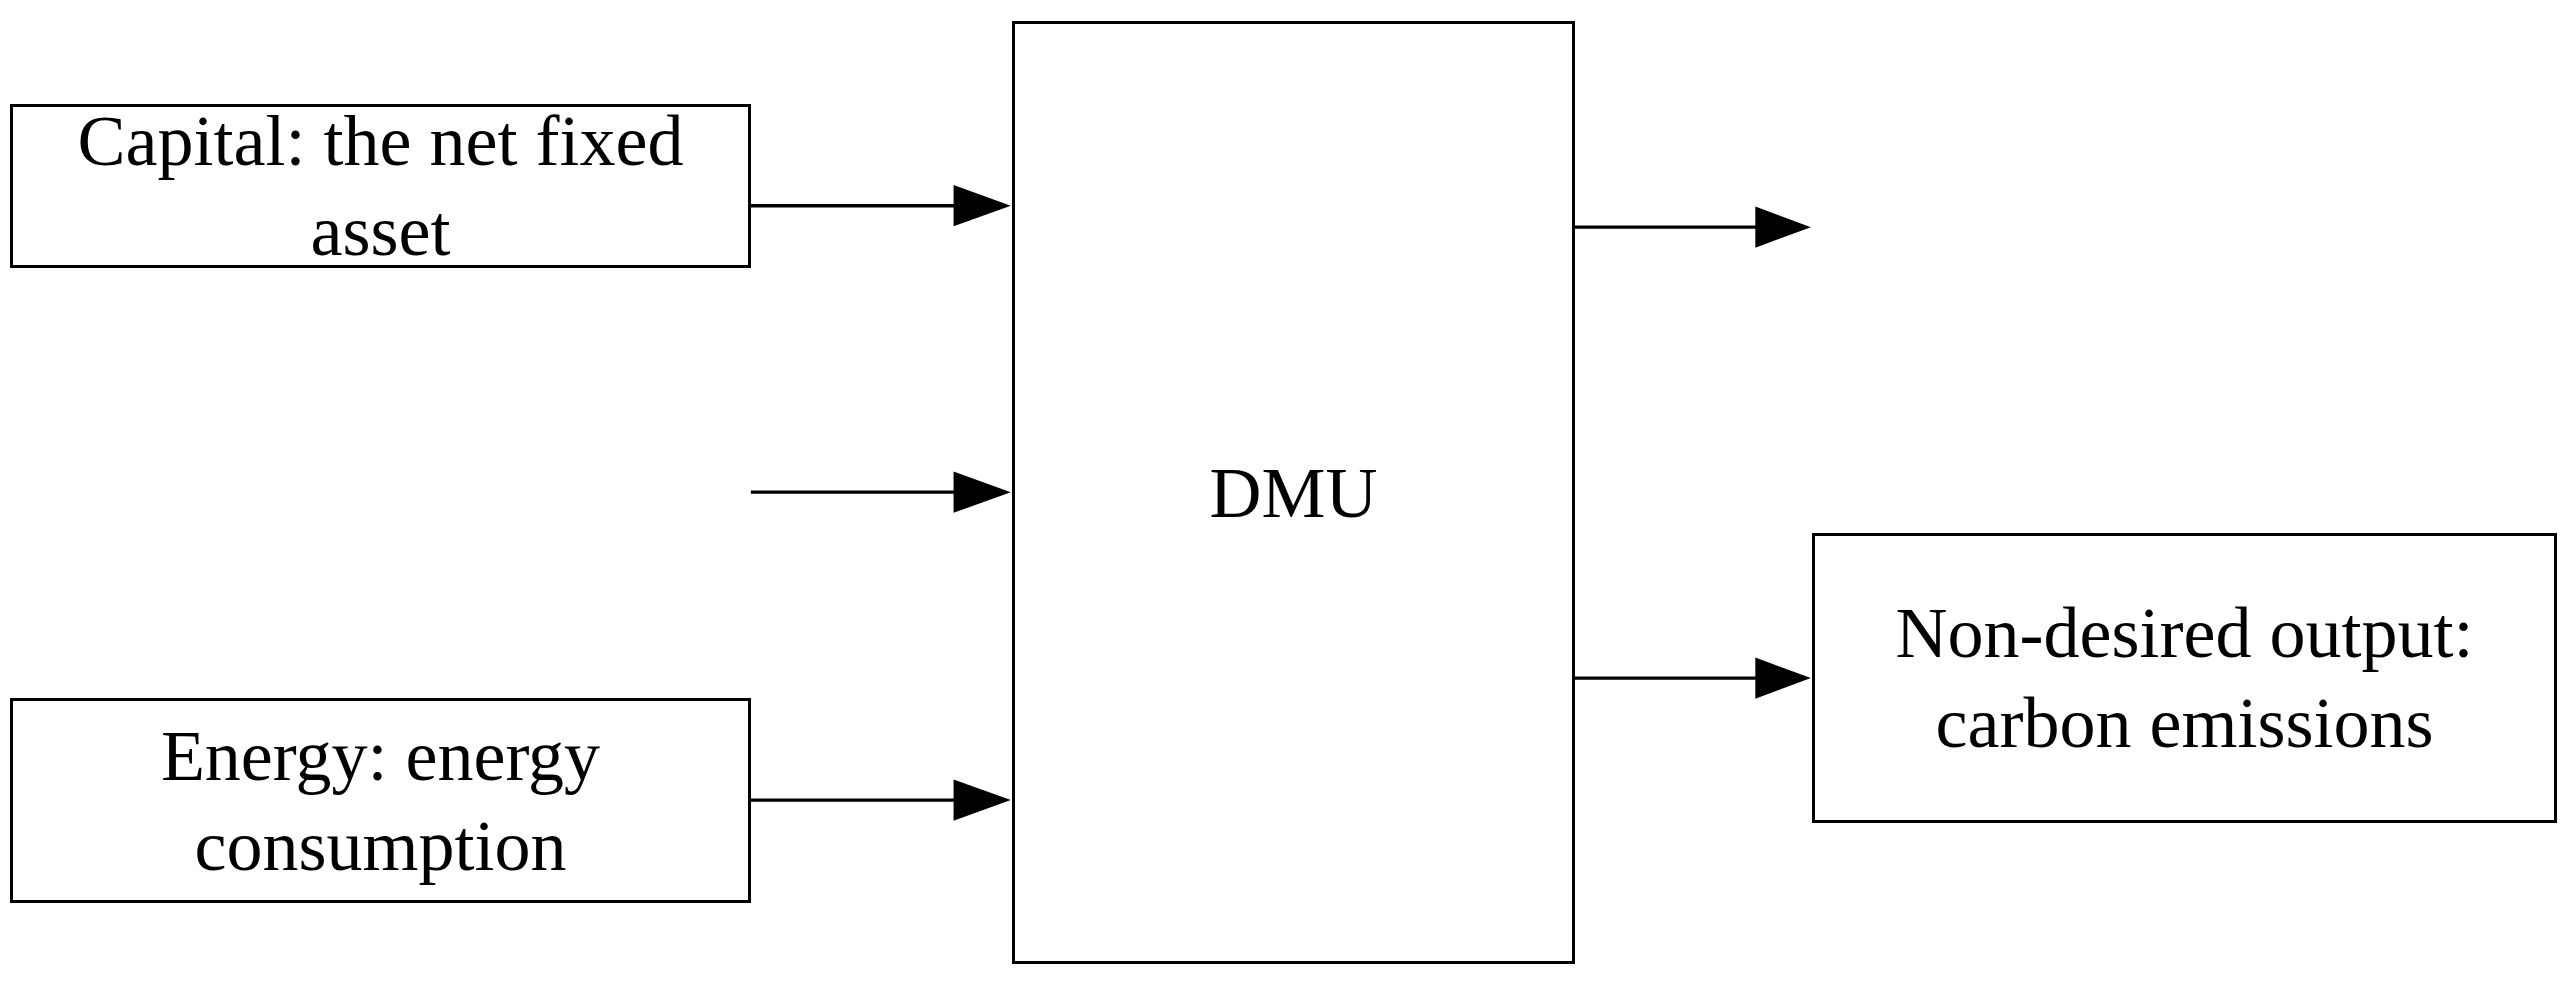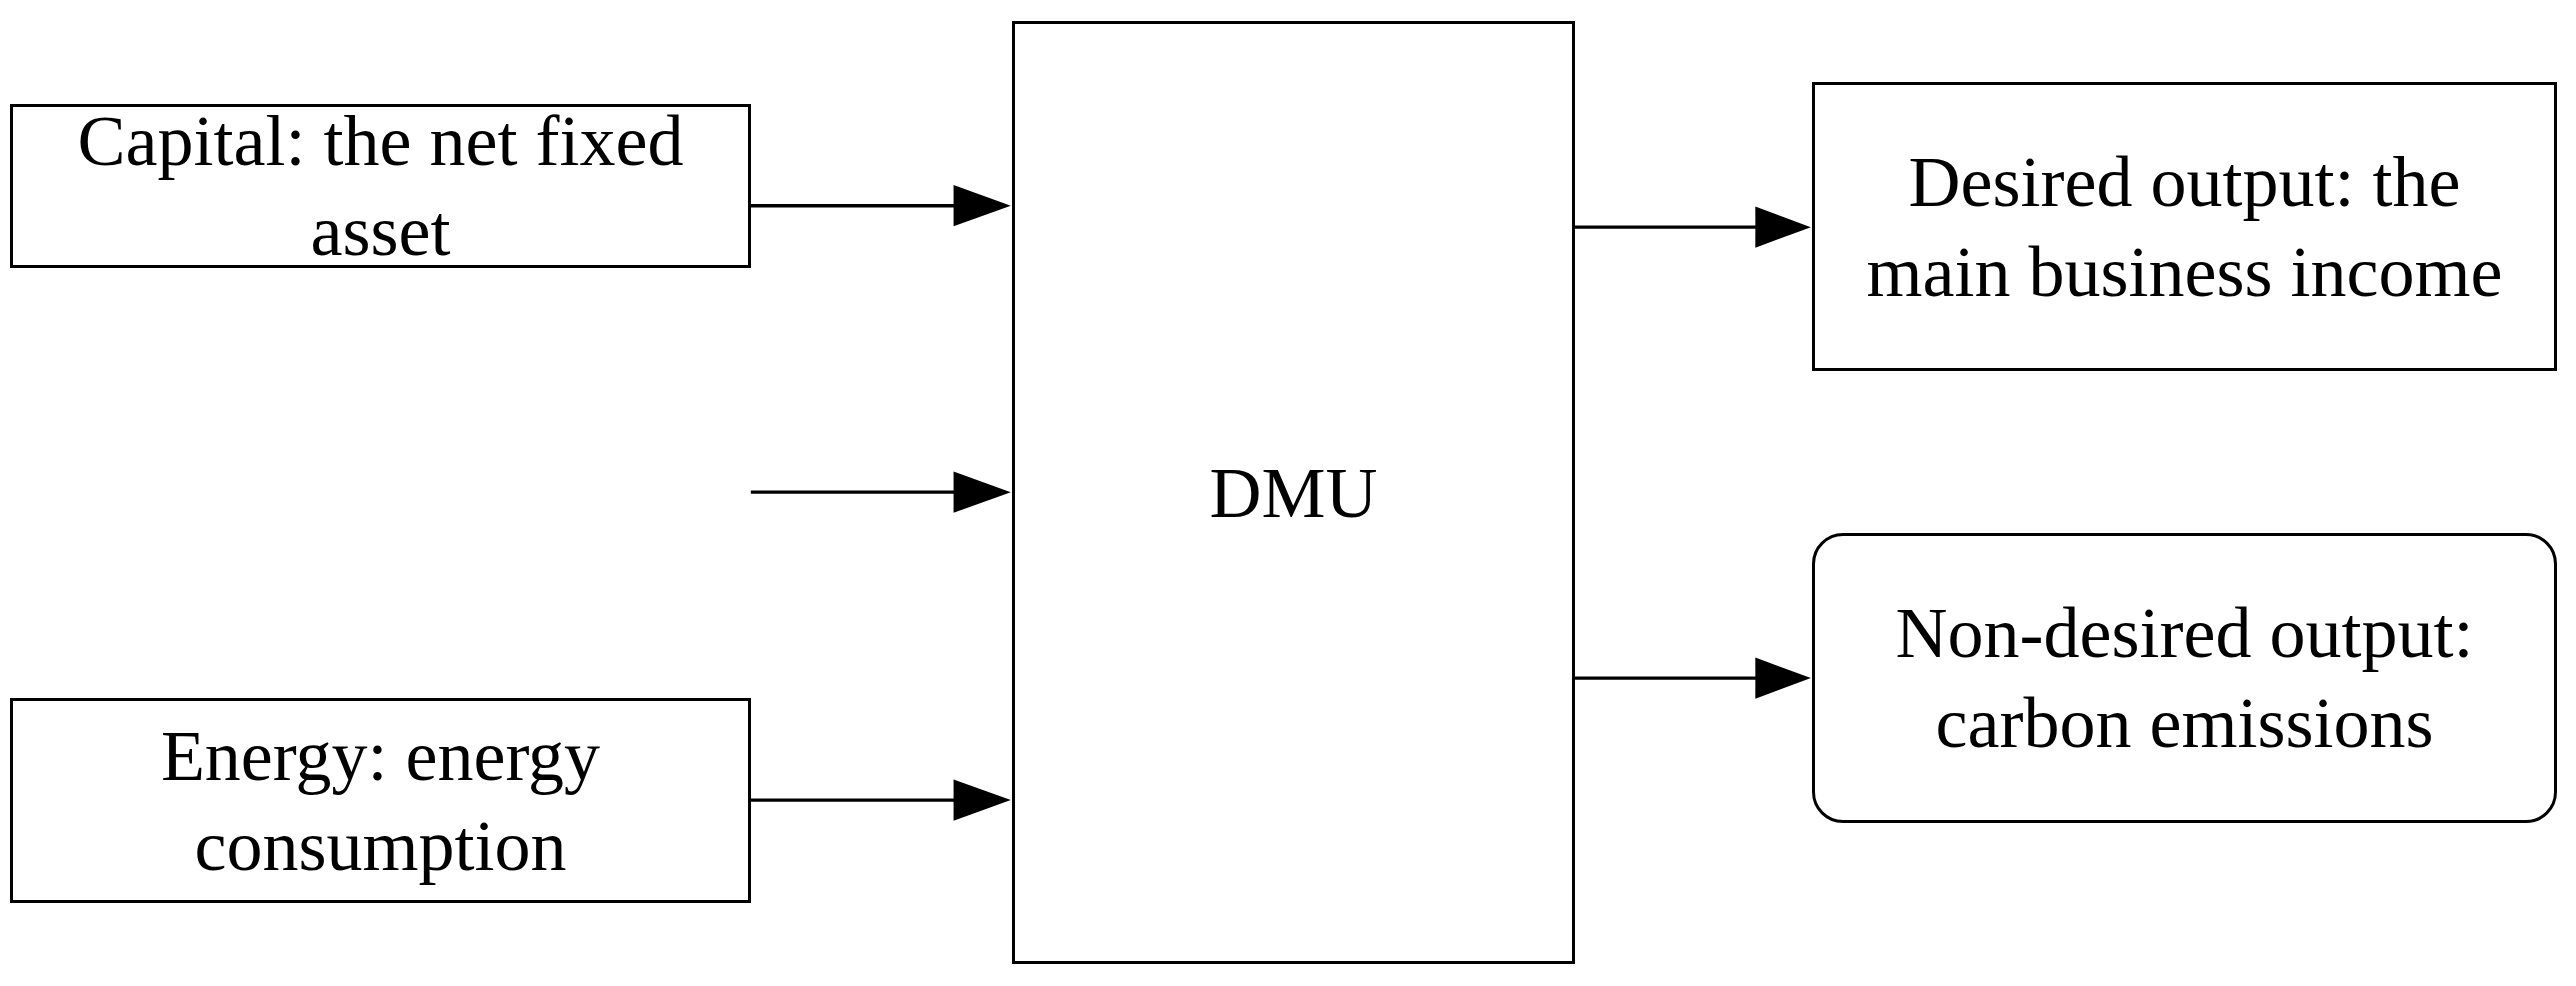--- a/index.html
+++ b/index.html
@@ -33,21 +33,21 @@
     color: #000000;
   }
   
   #box-capital { left: 10px;   top: 104px; width: 741px; height: 164px; }
   #box-labor   { left: 10px;   top: 390px; width: 741px; height: 205px; }
   #box-energy  { left: 10px;   top: 698px; width: 741px; height: 205px; }
   
   #box-dmu     { left: 1012px; top: 21px;  width: 563px; height: 943px; justify-content: center; }
   
   #box-desired    { left: 1812px; top: 82px;  width: 745px; height: 289px; }
-  #box-nondesired { left: 1812px; top: 533px; width: 745px; height: 290px; border-radius: 31px; }
+  #box-nondesired { left: 1812px; top: 533px; width: 745px; height: 290px; }
 
   #arrow-layer {
     position: absolute;
     left: 0;
     top: 0;
     width: 2576px;
     height: 986px;
   }
   #arrow-layer line { stroke: #000000; stroke-width: 4; }
   #arrow-layer polygon { fill: #000000; stroke: none; }
@@ -88,24 +88,20 @@
 
   <div class="node" id="box-energy">
     <div class="node-label">Energy: energy
 consumption</div>
   </div>
 
   <div class="node" id="box-dmu">
     <div class="node-label">DMU</div>
   </div>
 
-  <div class="node" id="box-desired">
-    <div class="node-label">Desired output: the
-main business income</div>
-  </div>
 
   <div class="node" id="box-nondesired">
     <div class="node-label">Non-desired output:
 carbon emissions</div>
   </div>
 
 </div>
 
 
 </body></html>

